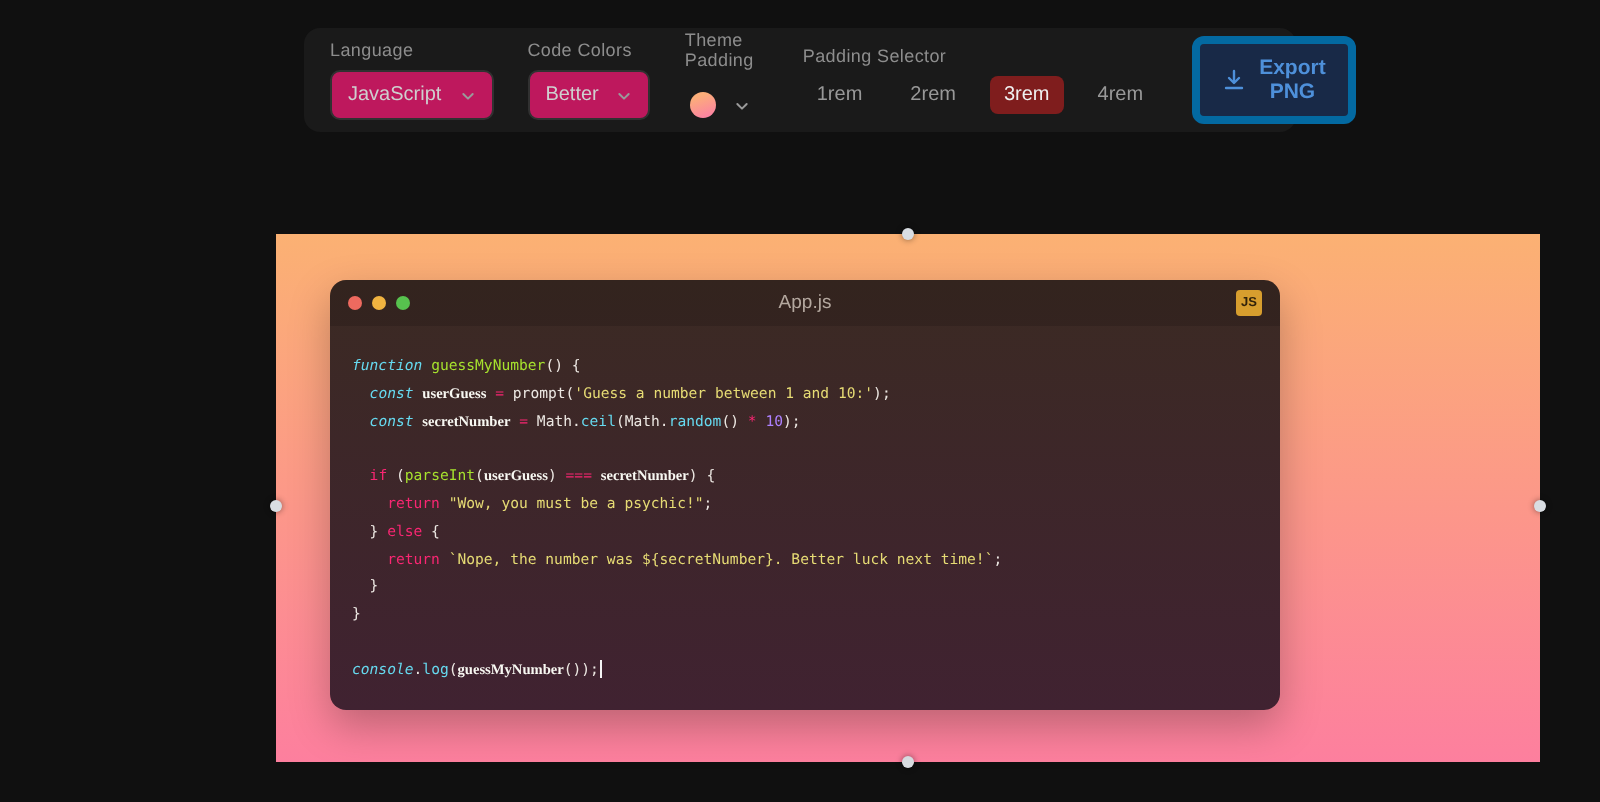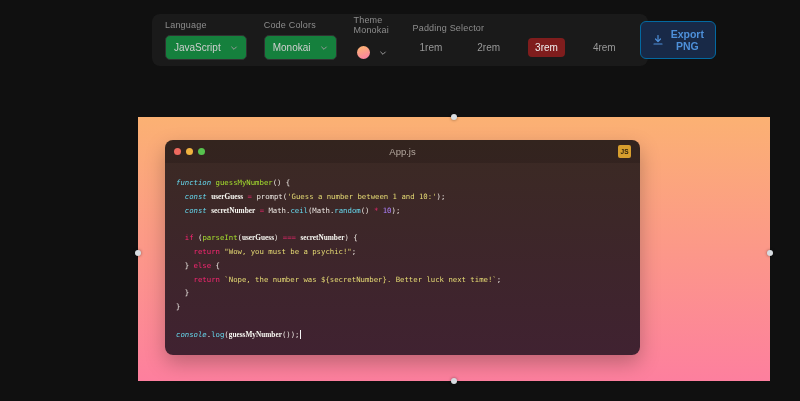--- a/index.html
+++ b/index.html
@@ -13,34 +13,34 @@
   .toolbar{
     position:absolute;left:152px;top:14px;width:496px;height:52px;
     background:#1a1a1a;border-radius:8px;
     display:flex;align-items:center;gap:17px;
     padding:0 13px;box-sizing:border-box;
   }
   .group{display:flex;flex-direction:column;gap:5px;}
   .group-label{font-size:9px;color:#8d8d8d;letter-spacing:.2px;}
   .select{
     display:flex;align-items:center;gap:9px;
-    background:#15803d;border:1px solid #313131;border-radius:5px;
+    background:#be185d;border:1px solid #313131;border-radius:5px;
     padding:4px 8px;font-size:10px;color:#cfcfcf;cursor:pointer;height:15px;
   }
   .chev{display:flex;color:#9a9a9a;}
   .swatch{
     width:13px;height:13px;border-radius:50%;
     background:linear-gradient(160deg,#fcae79 20%,#fb85a0 85%);
   }
-  .pad-opts{display:flex;align-items:center;gap:21px;}
+  .pad-opts{display:flex;align-items:center;gap:10px;}
   .pad-opt{font-size:10px;color:#989898;padding:4px 7px;border-radius:4px;cursor:pointer;}
   .pad-opt.active{background:#7f1d1d;color:#efefef;}
   .export-btn{
     margin-left:auto;display:flex;align-items:center;gap:7px;
-    background:#182947;border:1px solid #0369a1;color:#4e90da;
+    background:#182947;border:4px solid #0369a1;color:#4e90da;
     font-size:10.5px;font-weight:700;padding:6px 11px;border-radius:6px;cursor:pointer;
     font-family:"Liberation Sans",sans-serif;
   }
 
   
   .card{
     position:absolute;left:138px;top:117px;width:632px;height:264px;
     background:linear-gradient(180deg,#fbb173 0%,#fd7f9e 100%);
   }
   .handle{
@@ -111,31 +111,31 @@
         <svg width="8" height="8" viewBox="0 0 24 24" fill="none" stroke="currentColor" stroke-width="3" stroke-linecap="round" stroke-linejoin="round">
             <path d="M5 9l7 7 7-7"></path>
           </svg>
       </span>
     </div>
   </div>
 
   <div class="group">
     <span class="group-label">Code Colors</span>
     <div class="select">
-      <span>Monokai</span>
+      <span>Better</span>
       <span class="chev">
         <svg width="8" height="8" viewBox="0 0 24 24" fill="none" stroke="currentColor" stroke-width="3" stroke-linecap="round" stroke-linejoin="round">
             <path d="M5 9l7 7 7-7"></path>
           </svg>
       </span>
     </div>
   </div>
 
   <div class="group">
-    <span class="group-label">Theme Monokai</span>
+    <span class="group-label">Theme Padding</span>
     <div class="select" style="background:transparent;border-color:transparent;padding-left:2px;">
       <span class="swatch"></span>
       <span class="chev">
         <svg width="8" height="8" viewBox="0 0 24 24" fill="none" stroke="currentColor" stroke-width="3" stroke-linecap="round" stroke-linejoin="round">
             <path d="M5 9l7 7 7-7"></path>
           </svg>
       </span>
     </div>
   </div>
 

